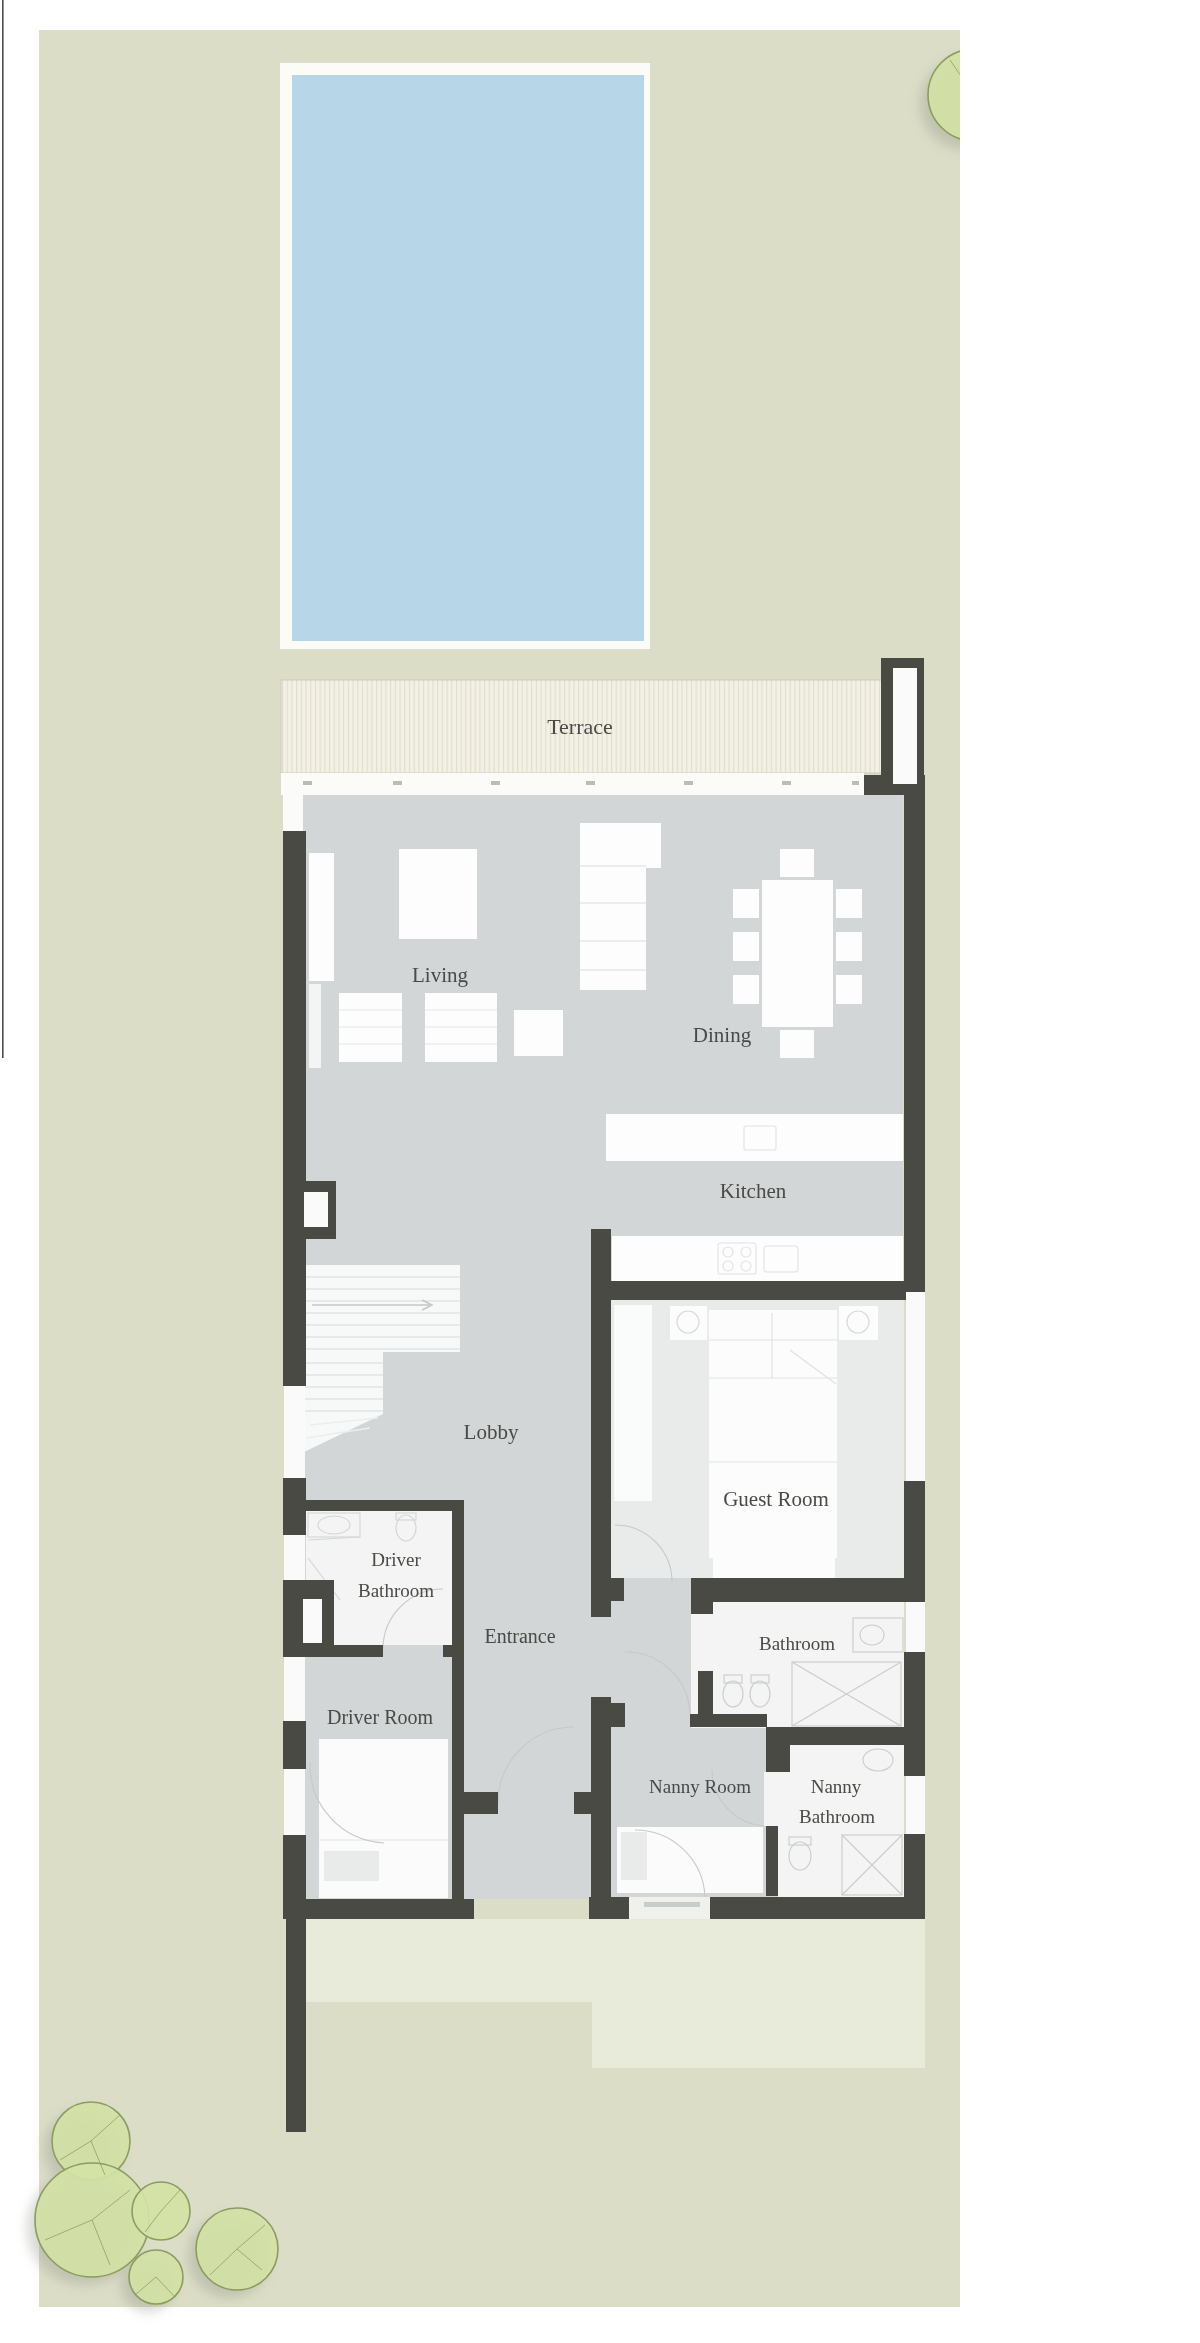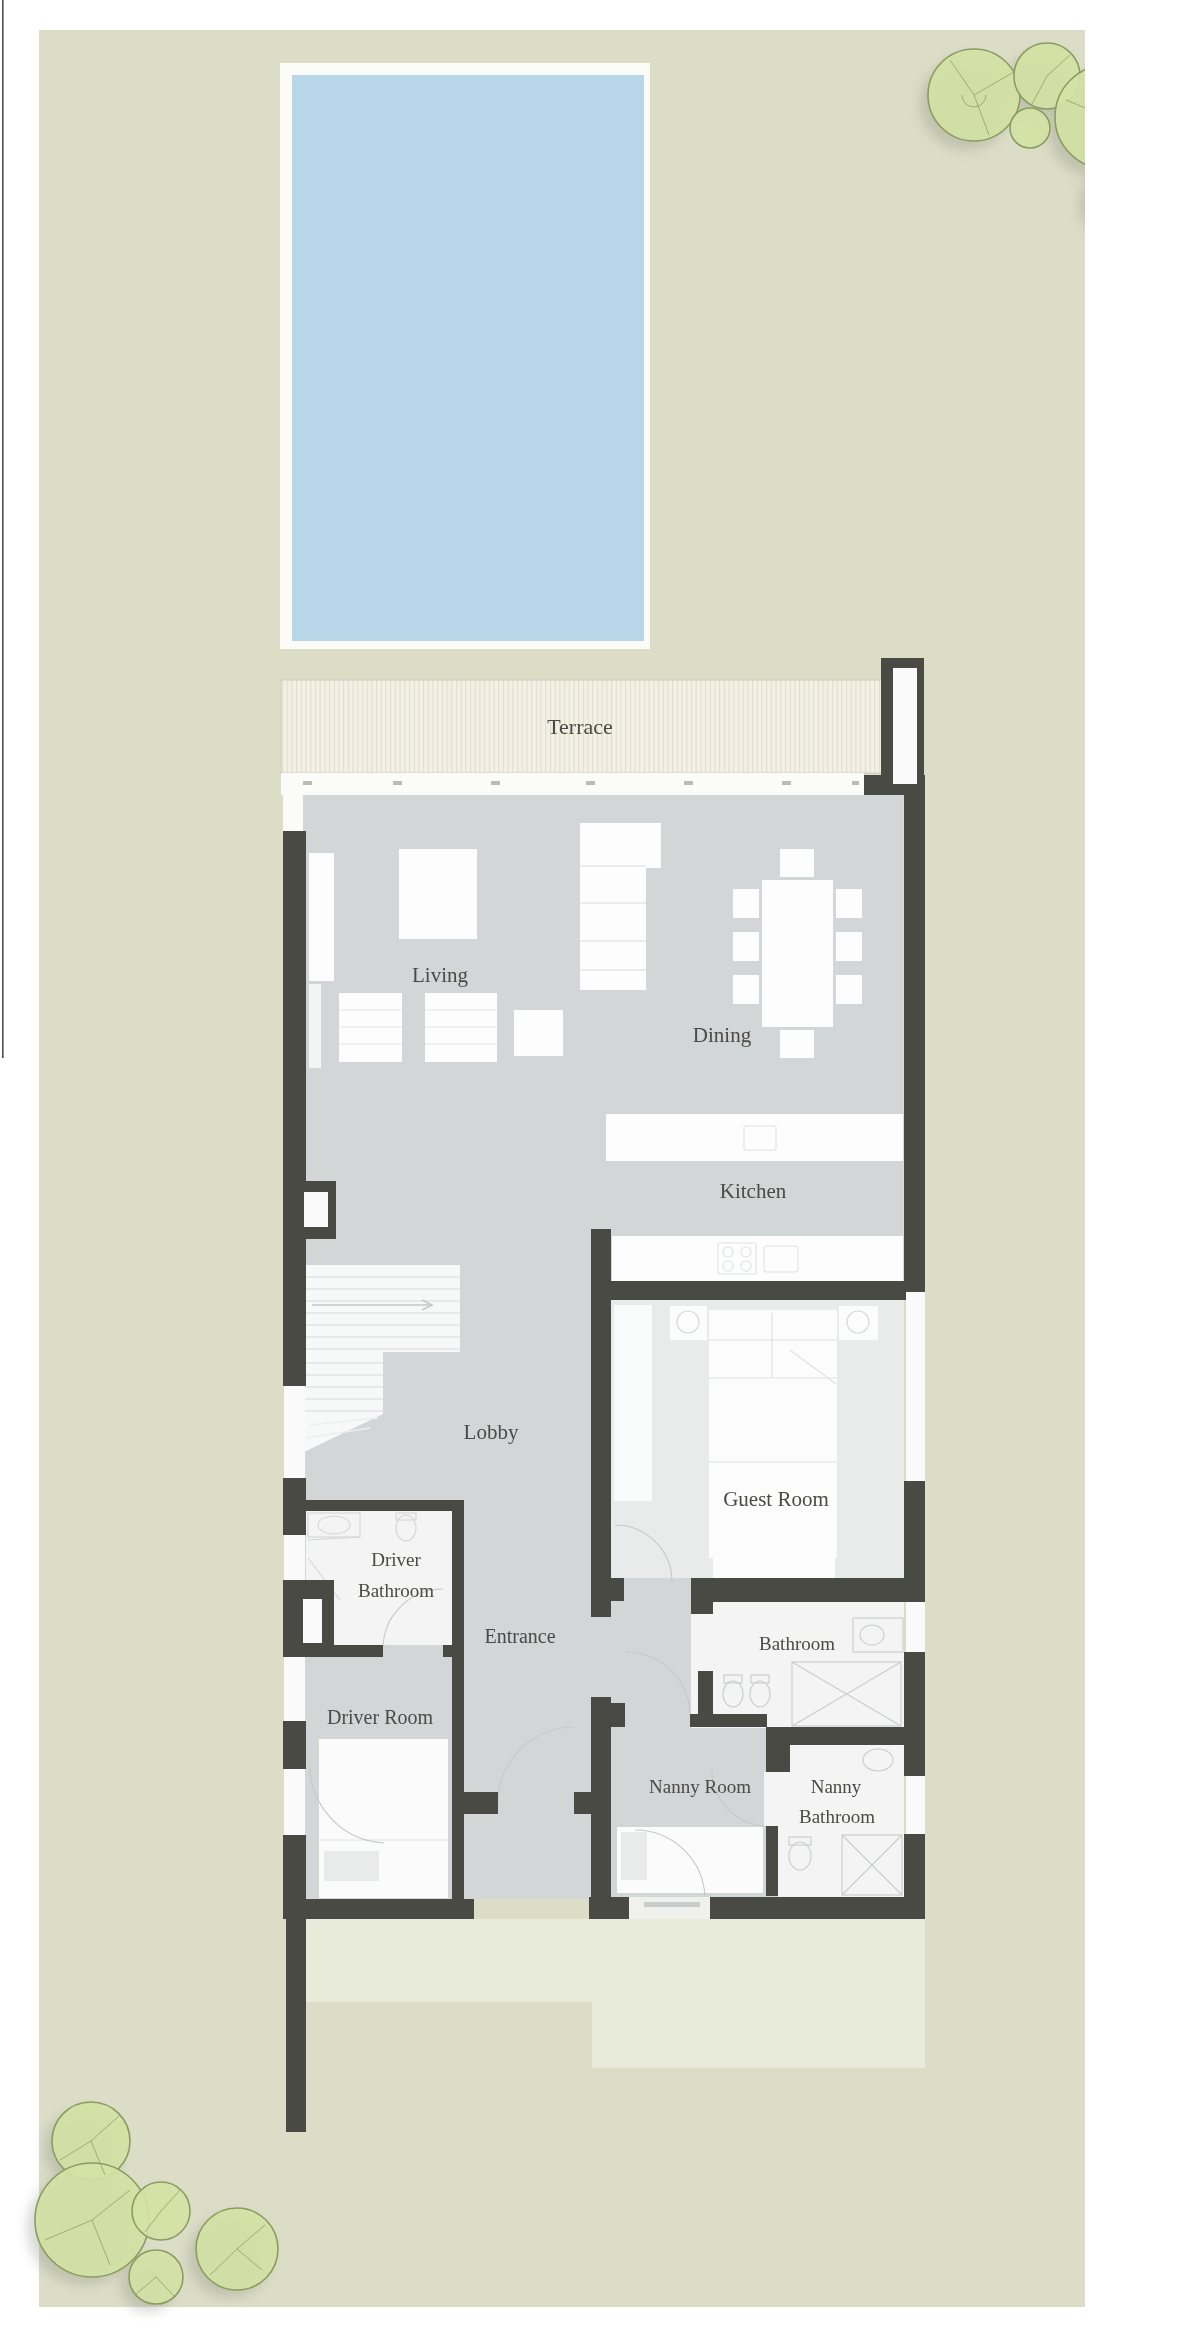--- a/index.html
+++ b/index.html
@@ -1,16 +1,16 @@
 <!DOCTYPE html>
 <html><head>
 <meta charset="utf-8">
 <style>
   html,body{margin:0;padding:0;background:#ffffff;}
-  #page{position:relative;width:1085px;height:2343px;background:#ffffff;overflow:hidden;}
+  #page{position:relative;width:960px;height:2343px;background:#ffffff;overflow:hidden;}
   svg{position:absolute;left:0;top:0;}
   text{font-family:"Liberation Serif", serif;fill:#4a4a46;}
 </style>
 </head>
 <body>
 <div id="page">
 <svg width="1200" height="2343" viewBox="0 0 1200 2343">
 <defs>
   <pattern id="ts" width="4.7" height="10" patternUnits="userSpaceOnUse">
     <rect width="4.7" height="10" fill="#f3f1e5"></rect>

